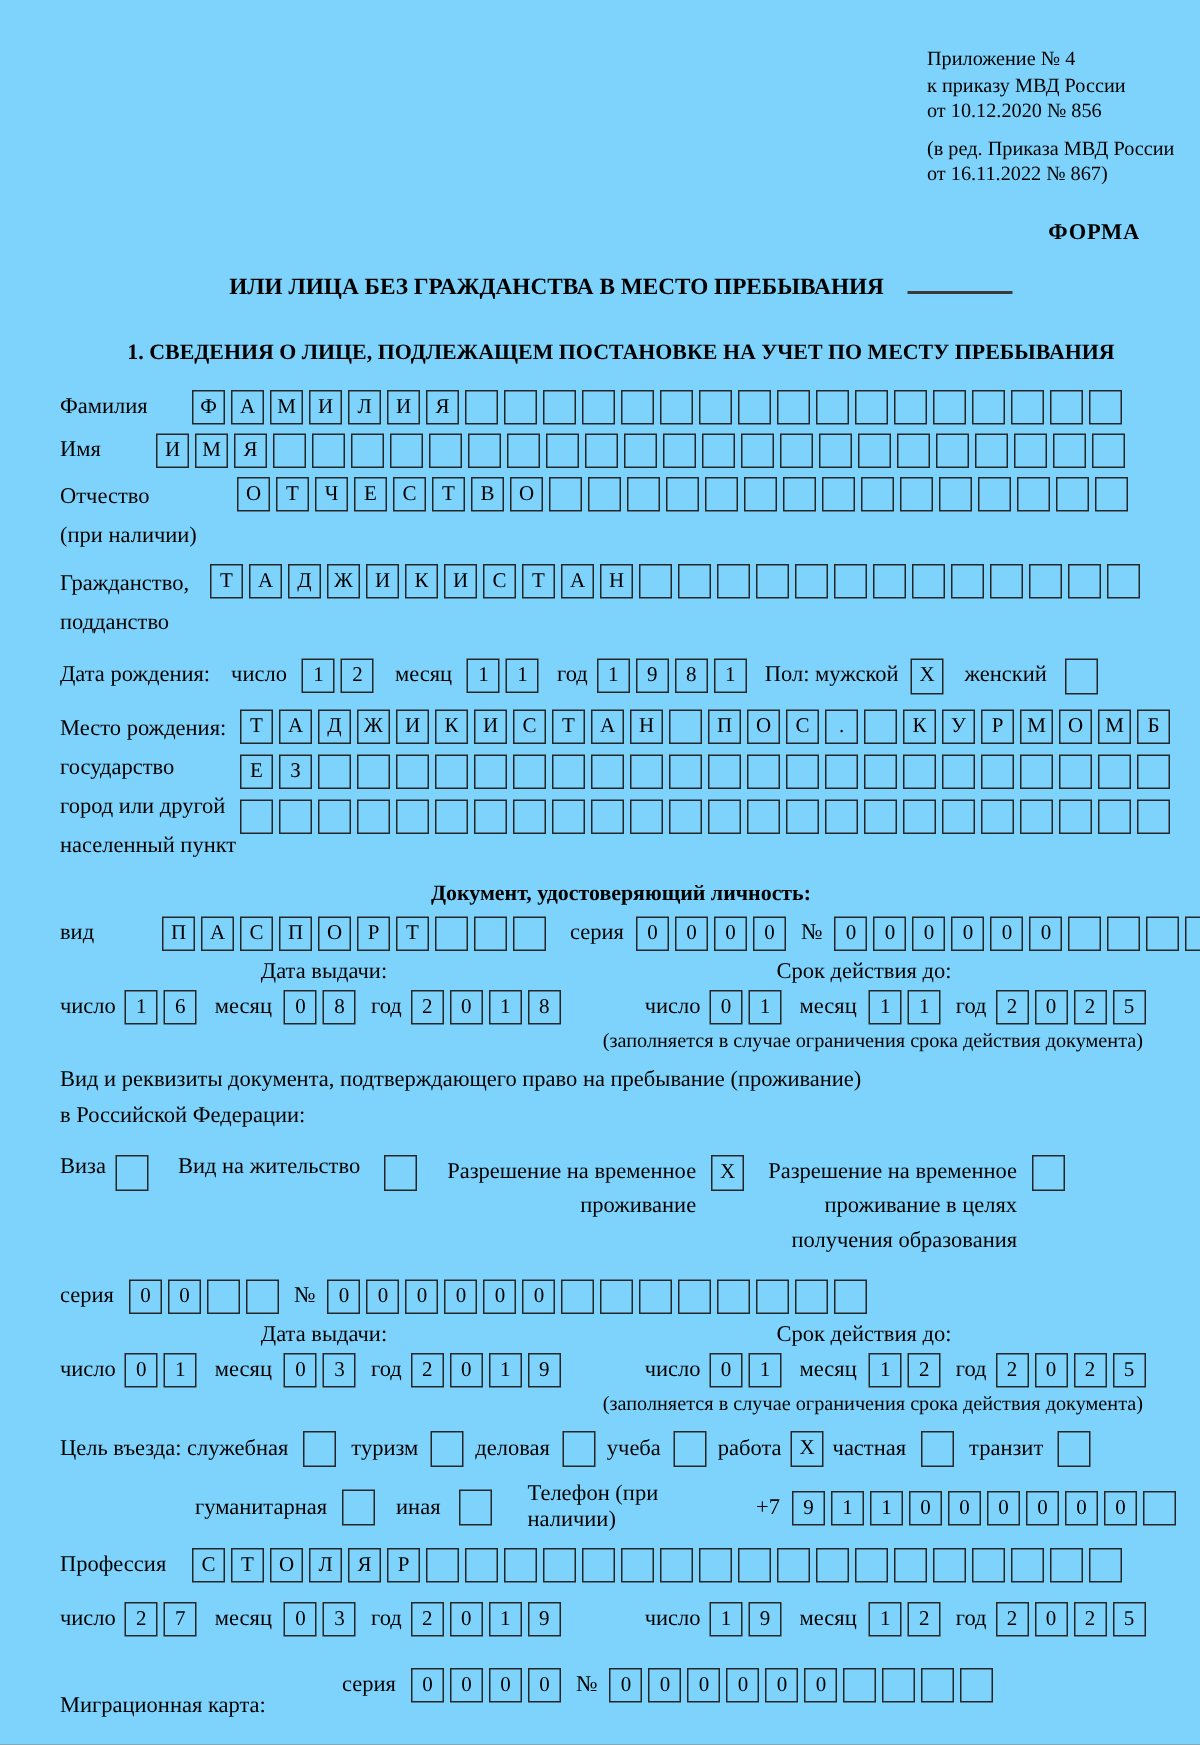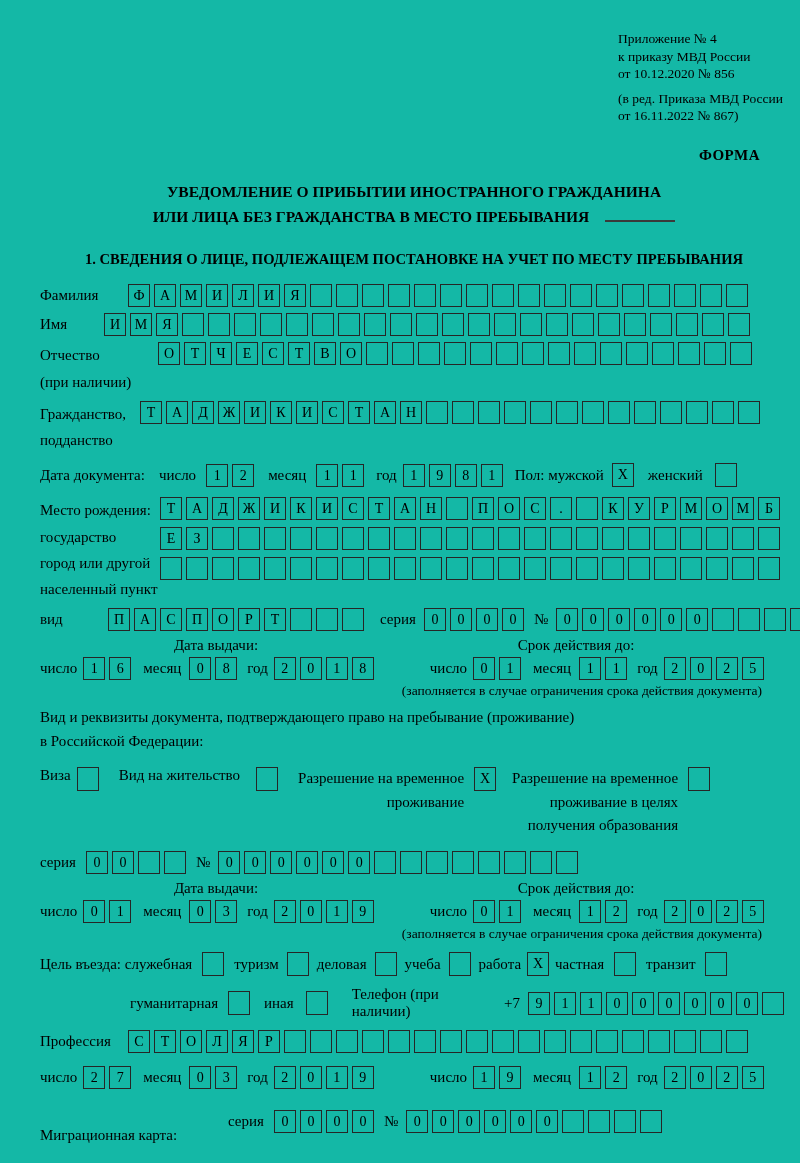--- a/index.html
+++ b/index.html
@@ -1,17 +1,17 @@
 <!DOCTYPE html>
 <html><head>
 <meta charset="utf-8">
 <style>
   html,body{margin:0;padding:0;background:#888;}
   .page{
-    width:800px;height:1163px;box-sizing:border-box;background:#14b8a6;color:#000;
+    width:800px;height:1163px;box-sizing:border-box;background:#7dd3fc;color:#000;
     font-family:"Liberation Serif","DejaVu Serif",serif;font-size:15px;
     padding:30px 12px 0 40px;overflow:hidden;position:relative;margin:0 auto;
   }
   .hdr{margin-left:578px;font-size:13.5px;line-height:1.3;}
   .hdr .amend{margin-top:7px;}
   .forma{text-align:right;font-weight:bold;font-size:15px;margin:22px 28px 0 0;letter-spacing:.5px;}
   .title{text-align:center;font-weight:bold;font-size:15.5px;line-height:1.6;margin-top:16px;}
   .blank{display:inline-block;width:70px;height:13px;border-bottom:2px solid #3a3a3a;margin-left:16px;}
   .sect{text-align:center;font-weight:bold;font-size:14.6px;margin-top:22px;}
   .row{display:flex;align-items:flex-start;margin-top:6px;}
@@ -50,21 +50,20 @@
     <div>от 10.12.2020 № 856</div>
     <div class="amend">
       <div>(в ред. Приказа МВД России</div>
       <div>от 16.11.2022 № 867)</div>
     </div>
   </div>
 
   <div class="forma">ФОРМА</div>
 
   <div class="title">
-    <div>УВЕДОМЛЕНИЕ О ПРИБЫТИИ ИНОСТРАННОГО ГРАЖДАНИНА</div>
     <div>
       <span>ИЛИ ЛИЦА БЕЗ ГРАЖДАНСТВА В МЕСТО ПРЕБЫВАНИЯ</span><span class="blank"></span>
     </div>
   </div>
 
   <div class="sect">1. СВЕДЕНИЯ О ЛИЦЕ, ПОДЛЕЖАЩЕМ ПОСТАНОВКЕ НА УЧЕТ ПО МЕСТУ ПРЕБЫВАНИЯ</div>
 
   <div class="row center mt16">
     <span class="lbl w88">Фамилия</span>
     <span class="cells">
@@ -185,21 +184,21 @@
         <span class="cell"></span>
         <span class="cell"></span>
         <span class="cell"></span>
         <span class="cell"></span>
         <span class="cell"></span>
         <span class="cell"></span>
       </span>
   </div>
 
   <div class="row center mt10">
-    <span>Дата документа:</span>
+    <span>Дата рождения:</span>
     <span class="g14">число</span>
     <span class="cells g10">
         <span class="cell">1</span>
         <span class="cell">2</span>
       </span>
     <span class="g10">месяц</span>
     <span class="cells g10">
         <span class="cell">1</span>
         <span class="cell">1</span>
       </span>
@@ -298,20 +297,21 @@
           <span class="cell"></span>
           <span class="cell"></span>
           <span class="cell"></span>
           <span class="cell"></span>
           <span class="cell"></span>
           <span class="cell"></span>
         </span>
     </span>
   </div>
 
+  <div class="dochead">Документ, удостоверяющий личность:</div>
 
   <div class="row center">
     <span class="lbl w68">вид</span>
     <span class="cells">
         <span class="cell">П</span>
         <span class="cell">А</span>
         <span class="cell">С</span>
         <span class="cell">П</span>
         <span class="cell">О</span>
         <span class="cell">Р</span>

